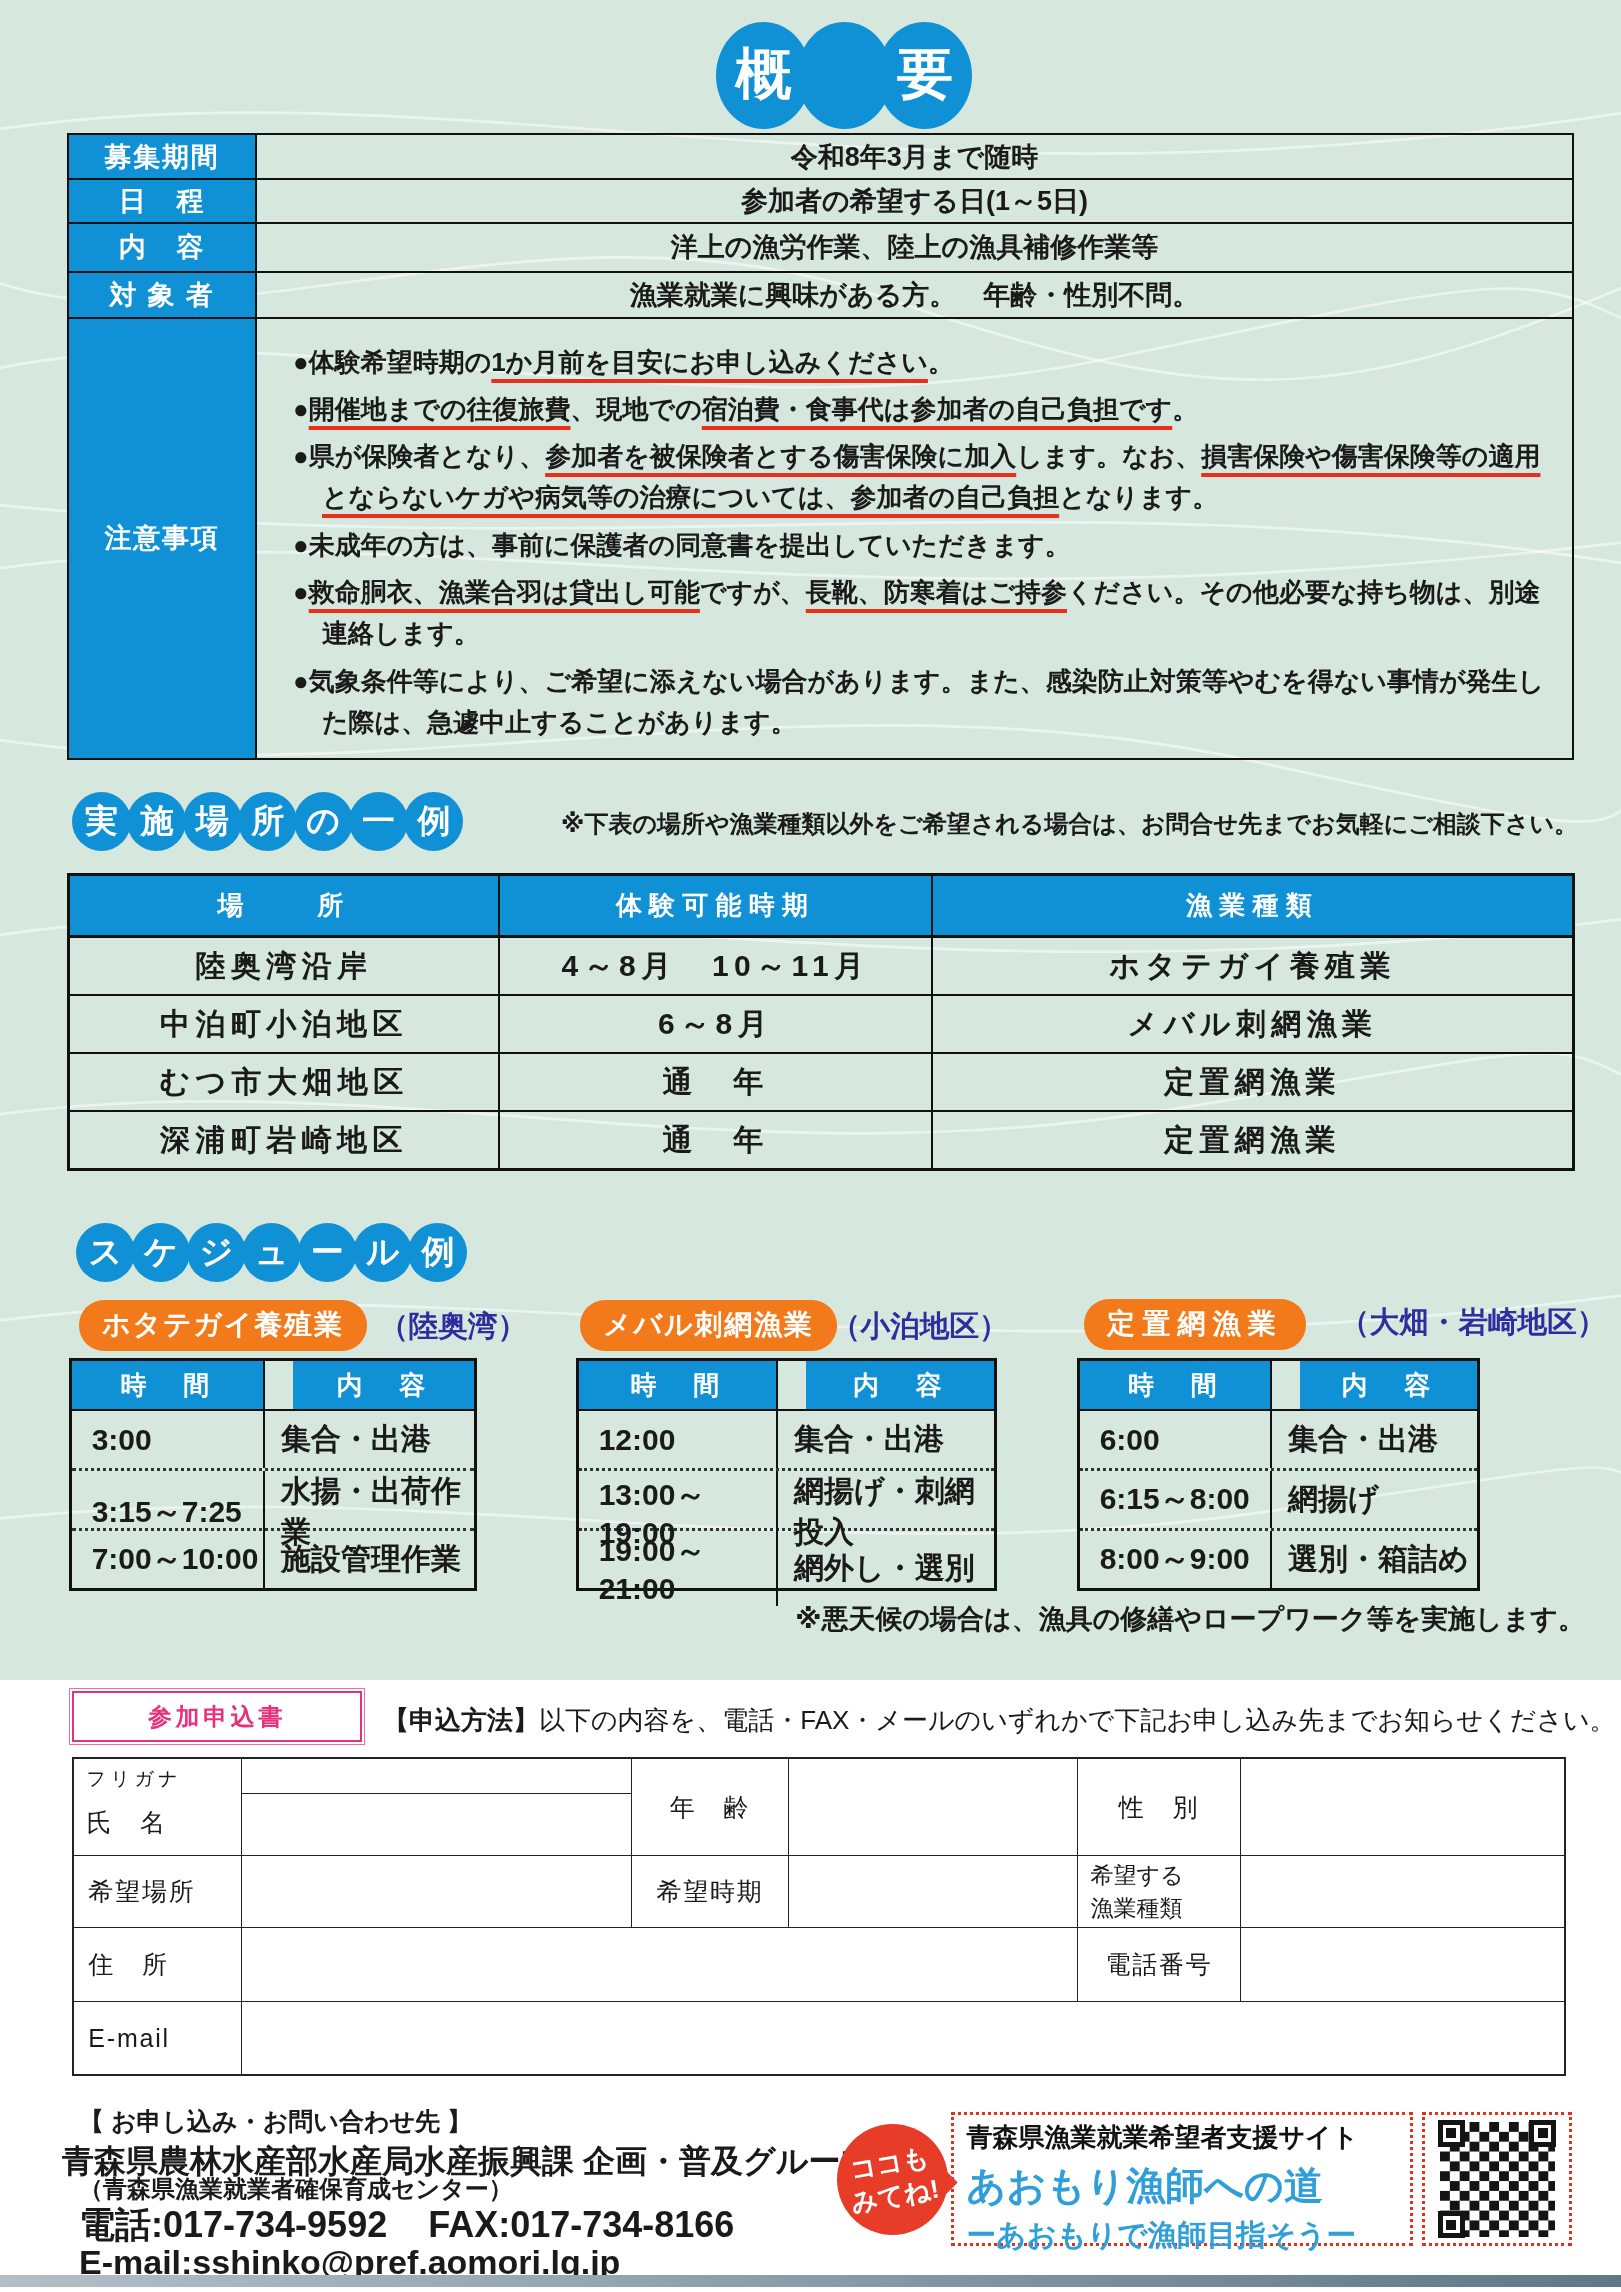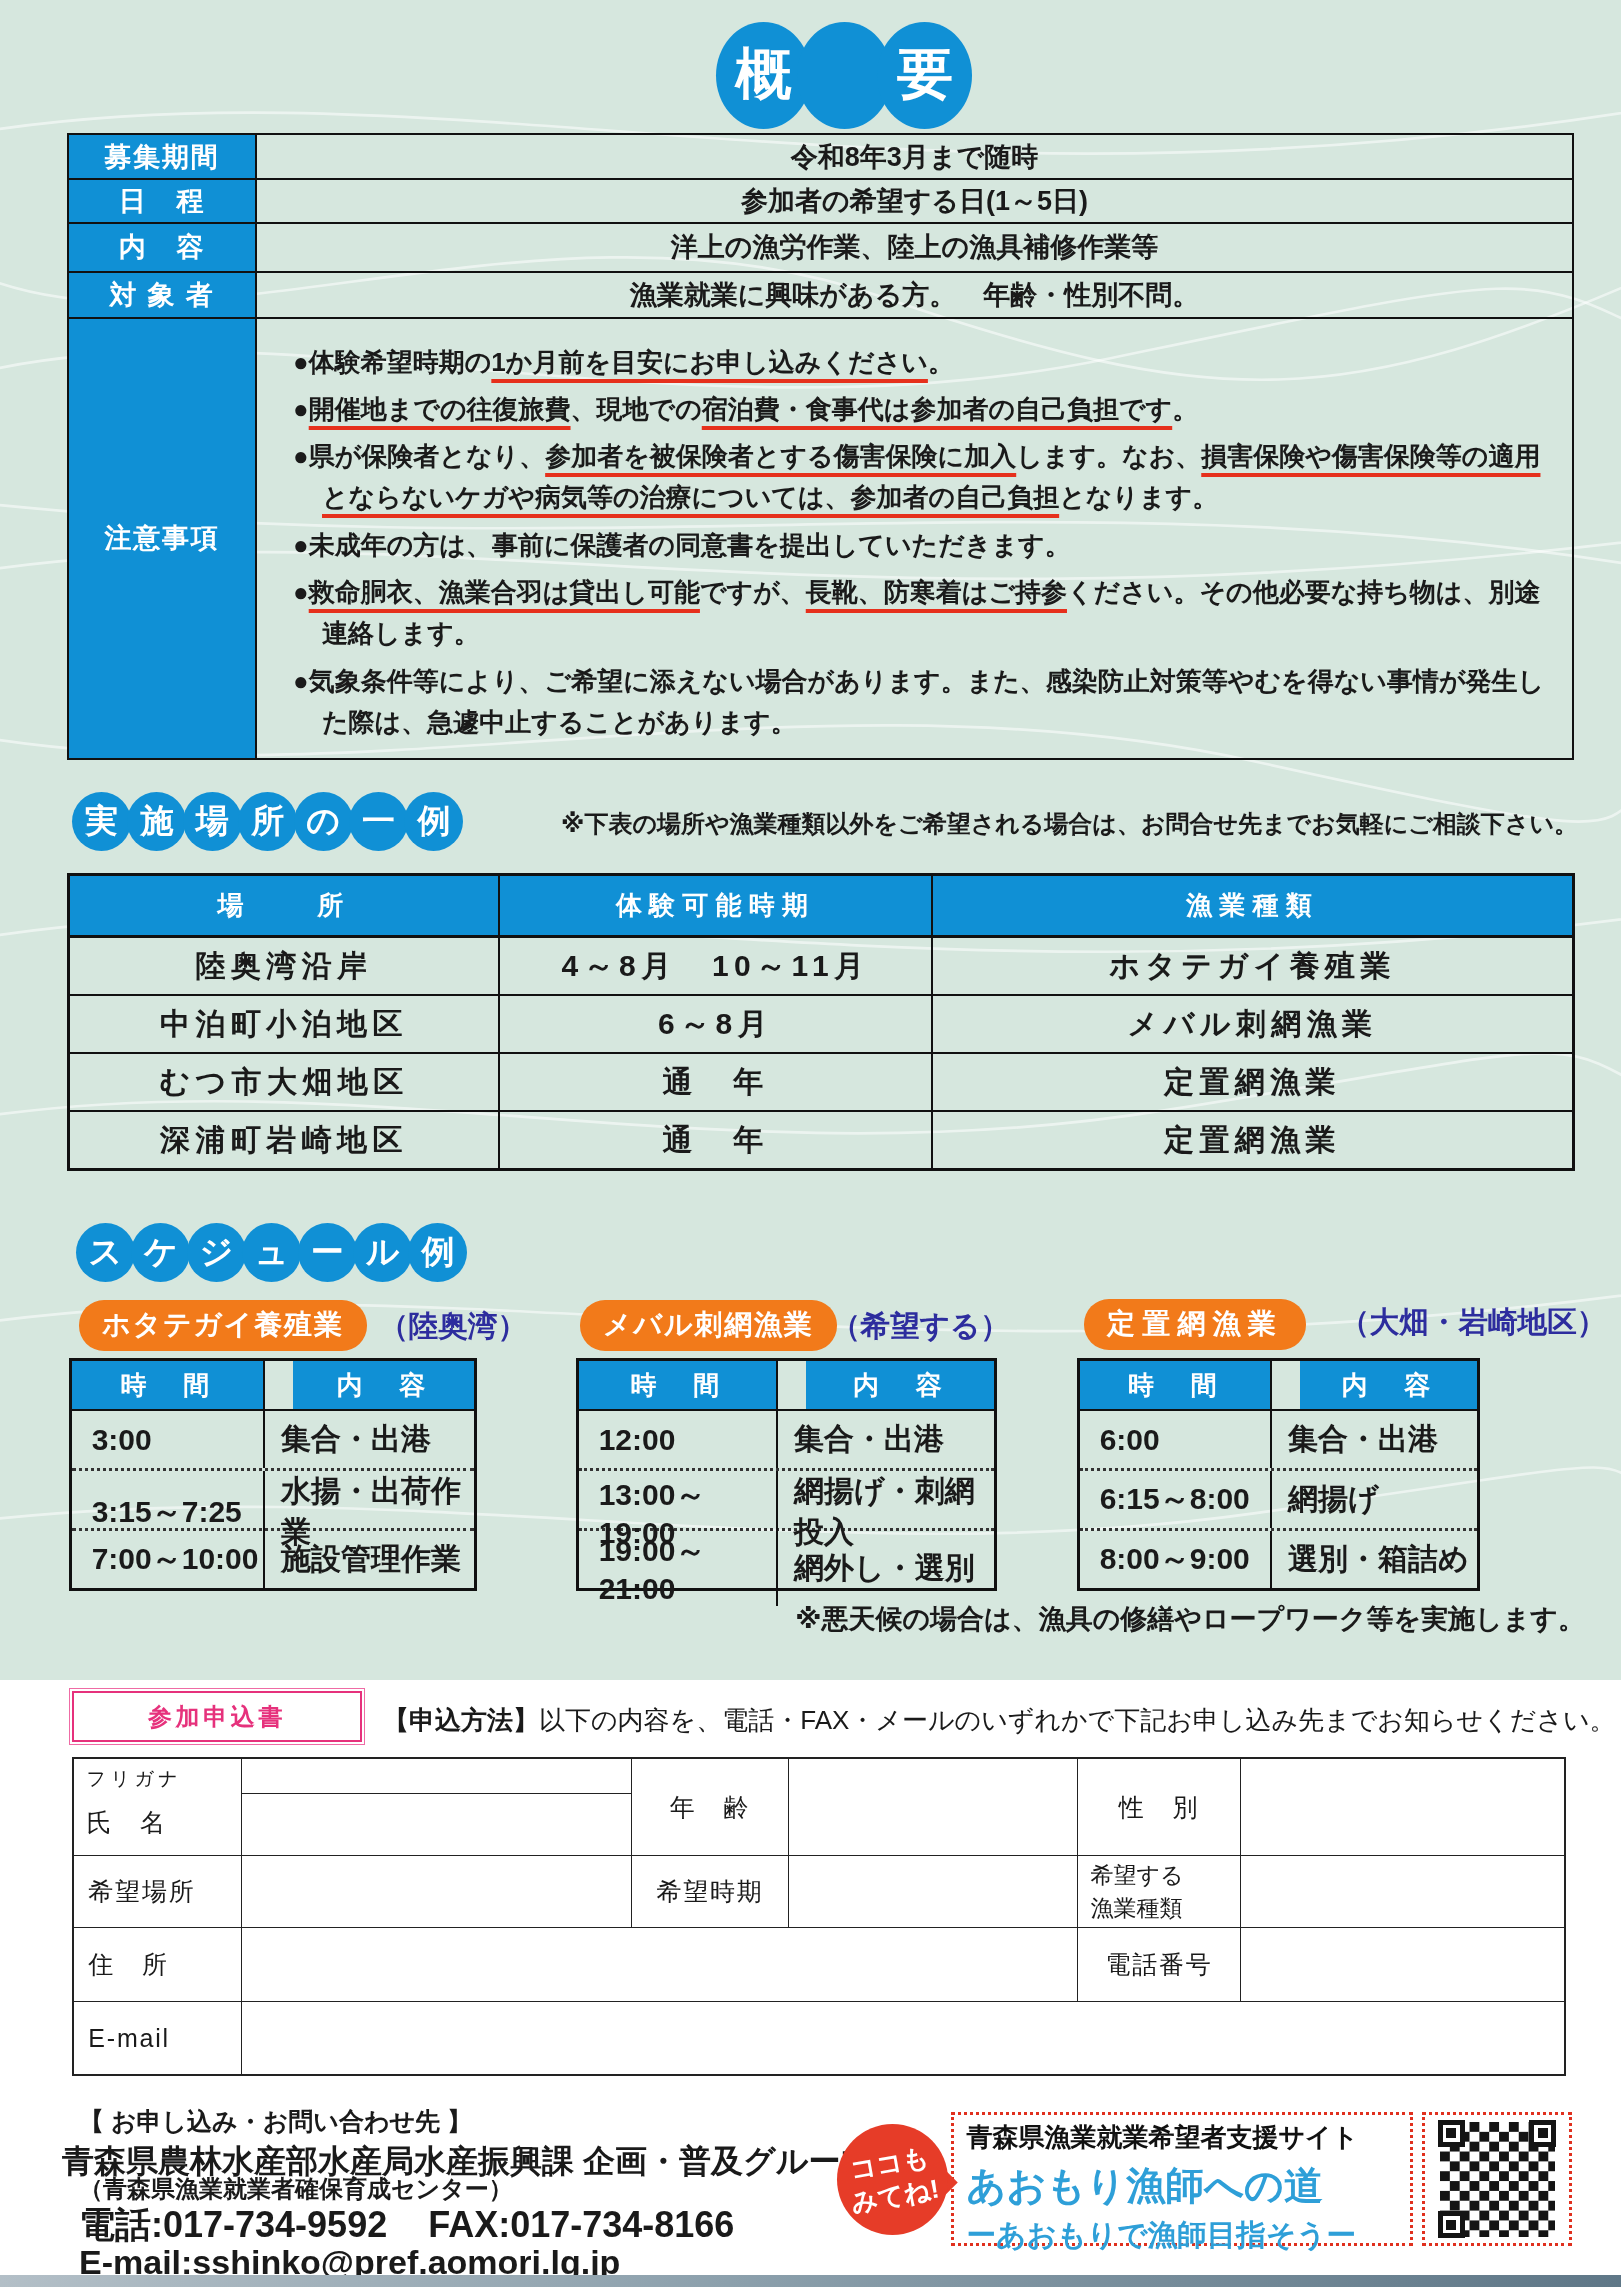--- a/index.html
+++ b/index.html
@@ -229,21 +229,21 @@
       <div class="hc">ジ</div>
       <div class="hc">ュ</div>
       <div class="hc">ー</div>
       <div class="hc">ル</div>
       <div class="hc">例</div>
     </div>
 
   <div class="badge b1" style="left:79px;top:1300px;">ホタテガイ養殖業</div>
   <div class="badge-area" style="left:342px;top:1306px;margin-left:37px;">（陸奥湾）</div>
   <div class="badge b2" style="left:580px;top:1300px;">メバル刺網漁業</div>
-  <div class="badge-area" style="left:831px;top:1306px;">（希望する）</div>
+  <div class="badge-area" style="left:831px;top:1306px;">（小泊地区）</div>
   <div class="badge b3" style="left:1084px;top:1299px;">定置網漁業</div>
   <div class="badge-area" style="left:1340px;top:1302px;">（大畑・岩崎地区）</div>
 
   <div class="sched-table t1">
     <div class="sched-head">
       <div class="sh-cell">時　間</div>
       <div class="sh-cell">内　容</div>
     </div>
     <div>
         <div class="srow">

